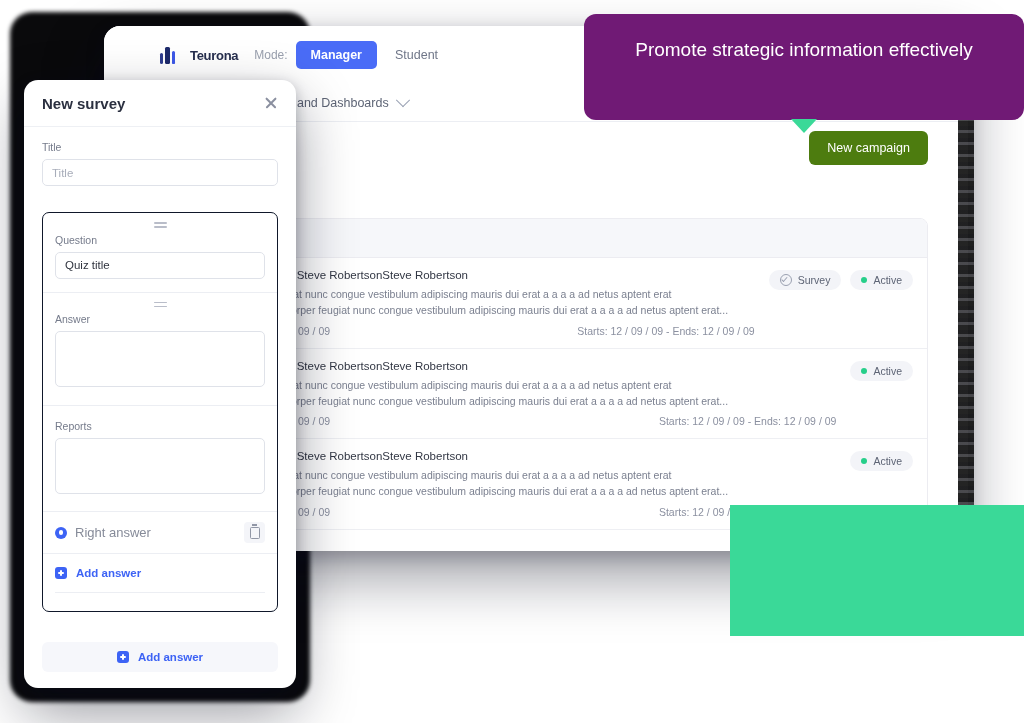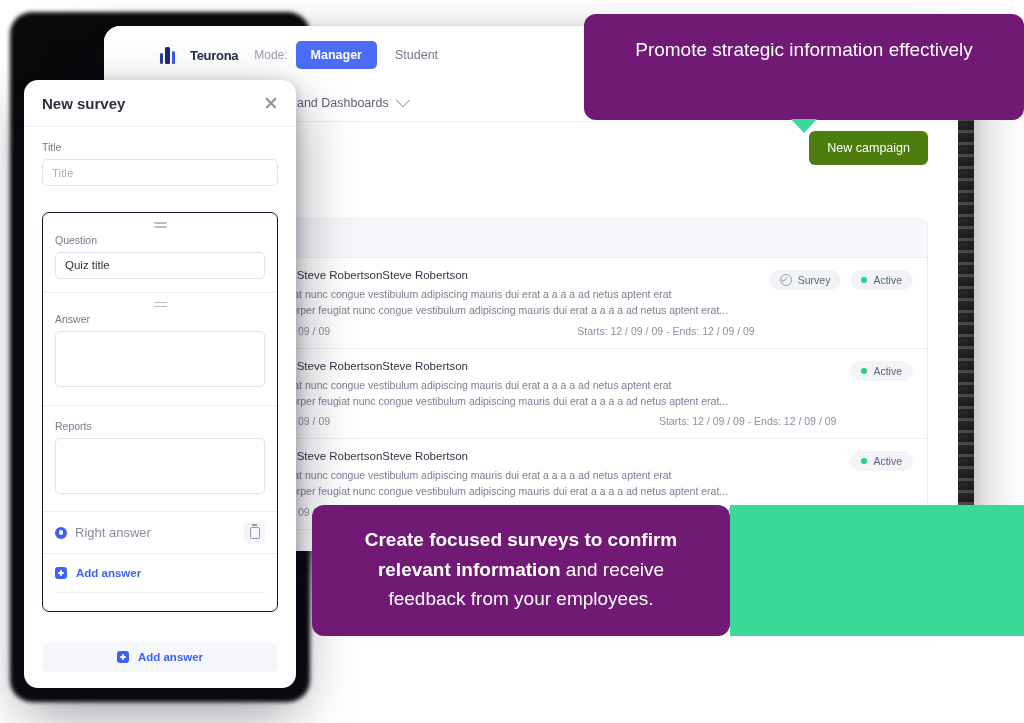--- a/index.html
+++ b/index.html
@@ -418,17 +418,14 @@
       <button class="add-answer-btn">
         <span class="plus-sq"></span>
         <span class="add-txt">Add answer</span>
       </button>
     </div>
   </div>
 
   <div class="tip tip-top">Promote strategic information effectively</div>
 
   <div class="tip-bleed"></div>
-  <div class="tip tip-bottom">
-    <b>Create focused surveys to confirm relevant information</b><span> and receive feedback from your employees.</span>
-  </div>
 
 </div>
 
 </body></html>

